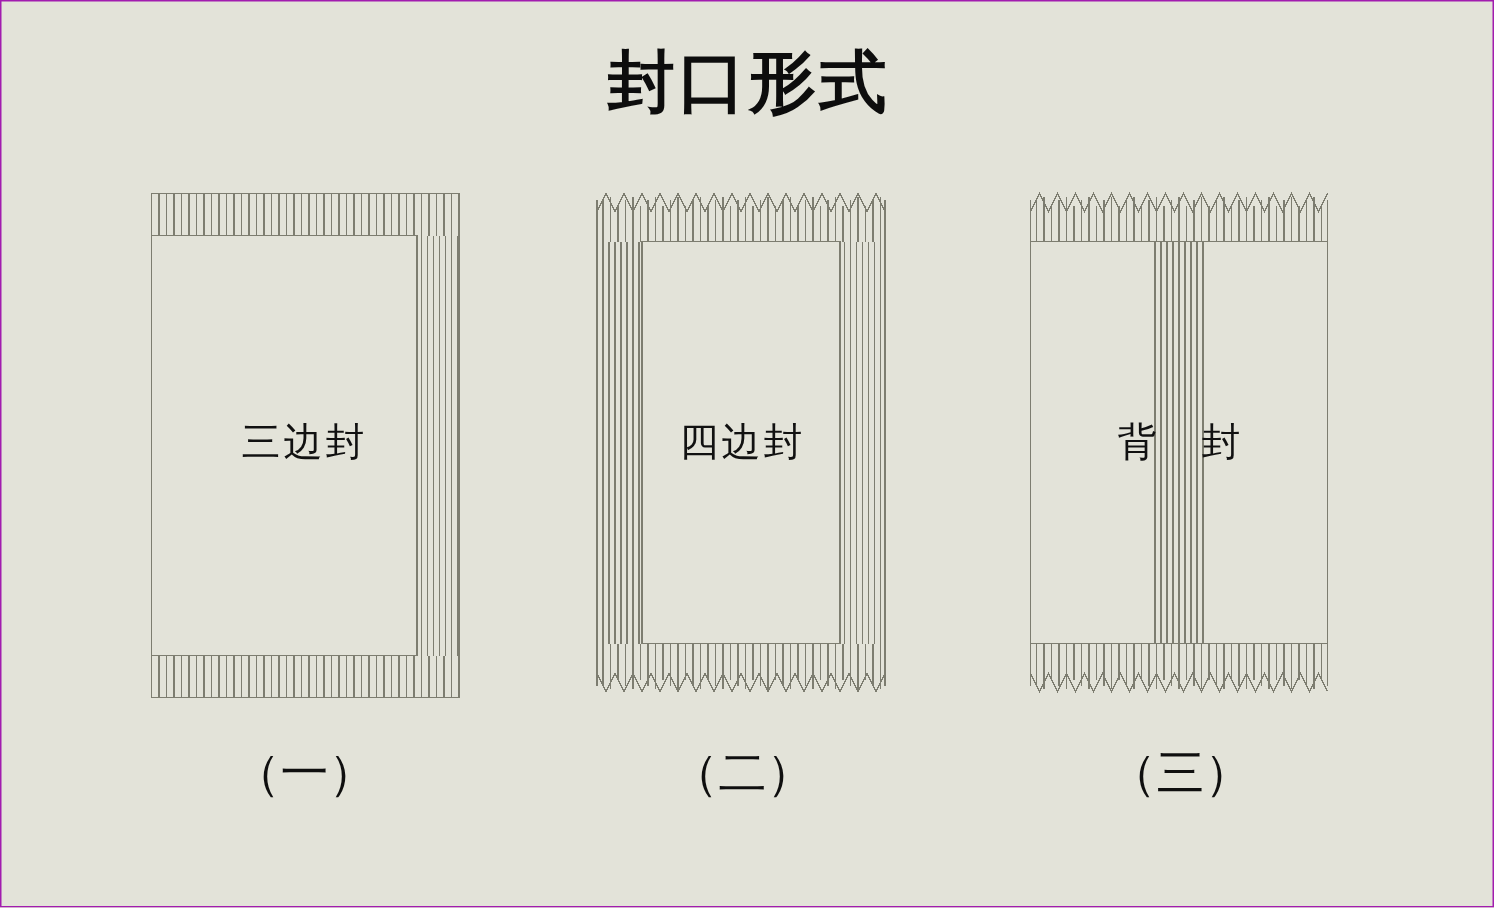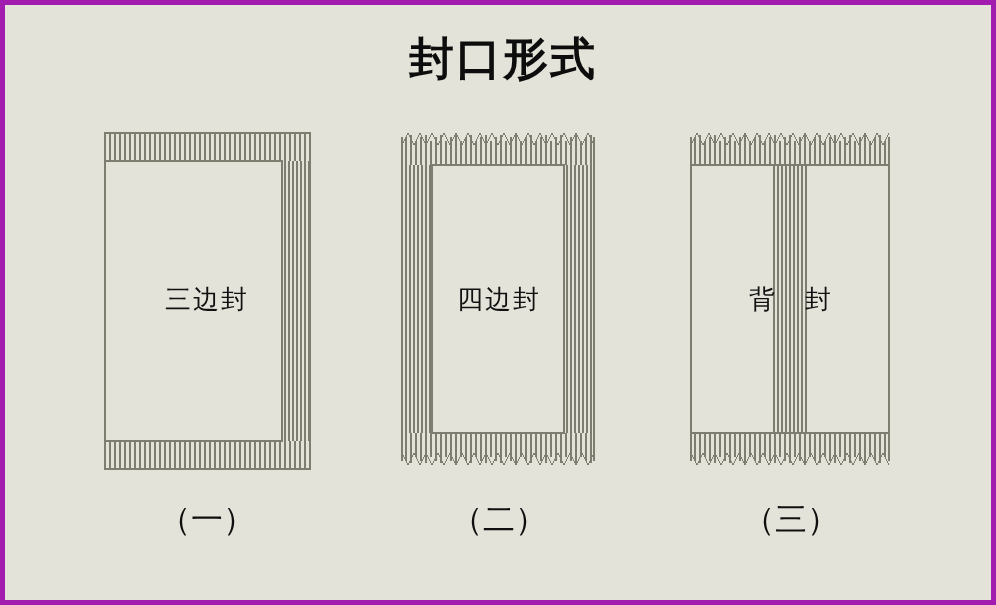--- a/index.html
+++ b/index.html
@@ -14,21 +14,21 @@
     font-family: "DejaVu Serif", "Liberation Serif", serif;
     overflow: hidden;
     position: relative;
   }
   #page {
     position: absolute;
     left: 0; top: 0;
     width: 996px;
     height: 605px;
     box-sizing: border-box;
-    border: 5px solid #a21caf;
+    border: 1px solid #a21caf;
     background: #e3e3d9;
     padding-left: 23px;
   }
   #title {
     position: absolute;
     left: 0;
     top: 26px;
     width: 996px;
     text-align: center;
     font-size: 45px;

